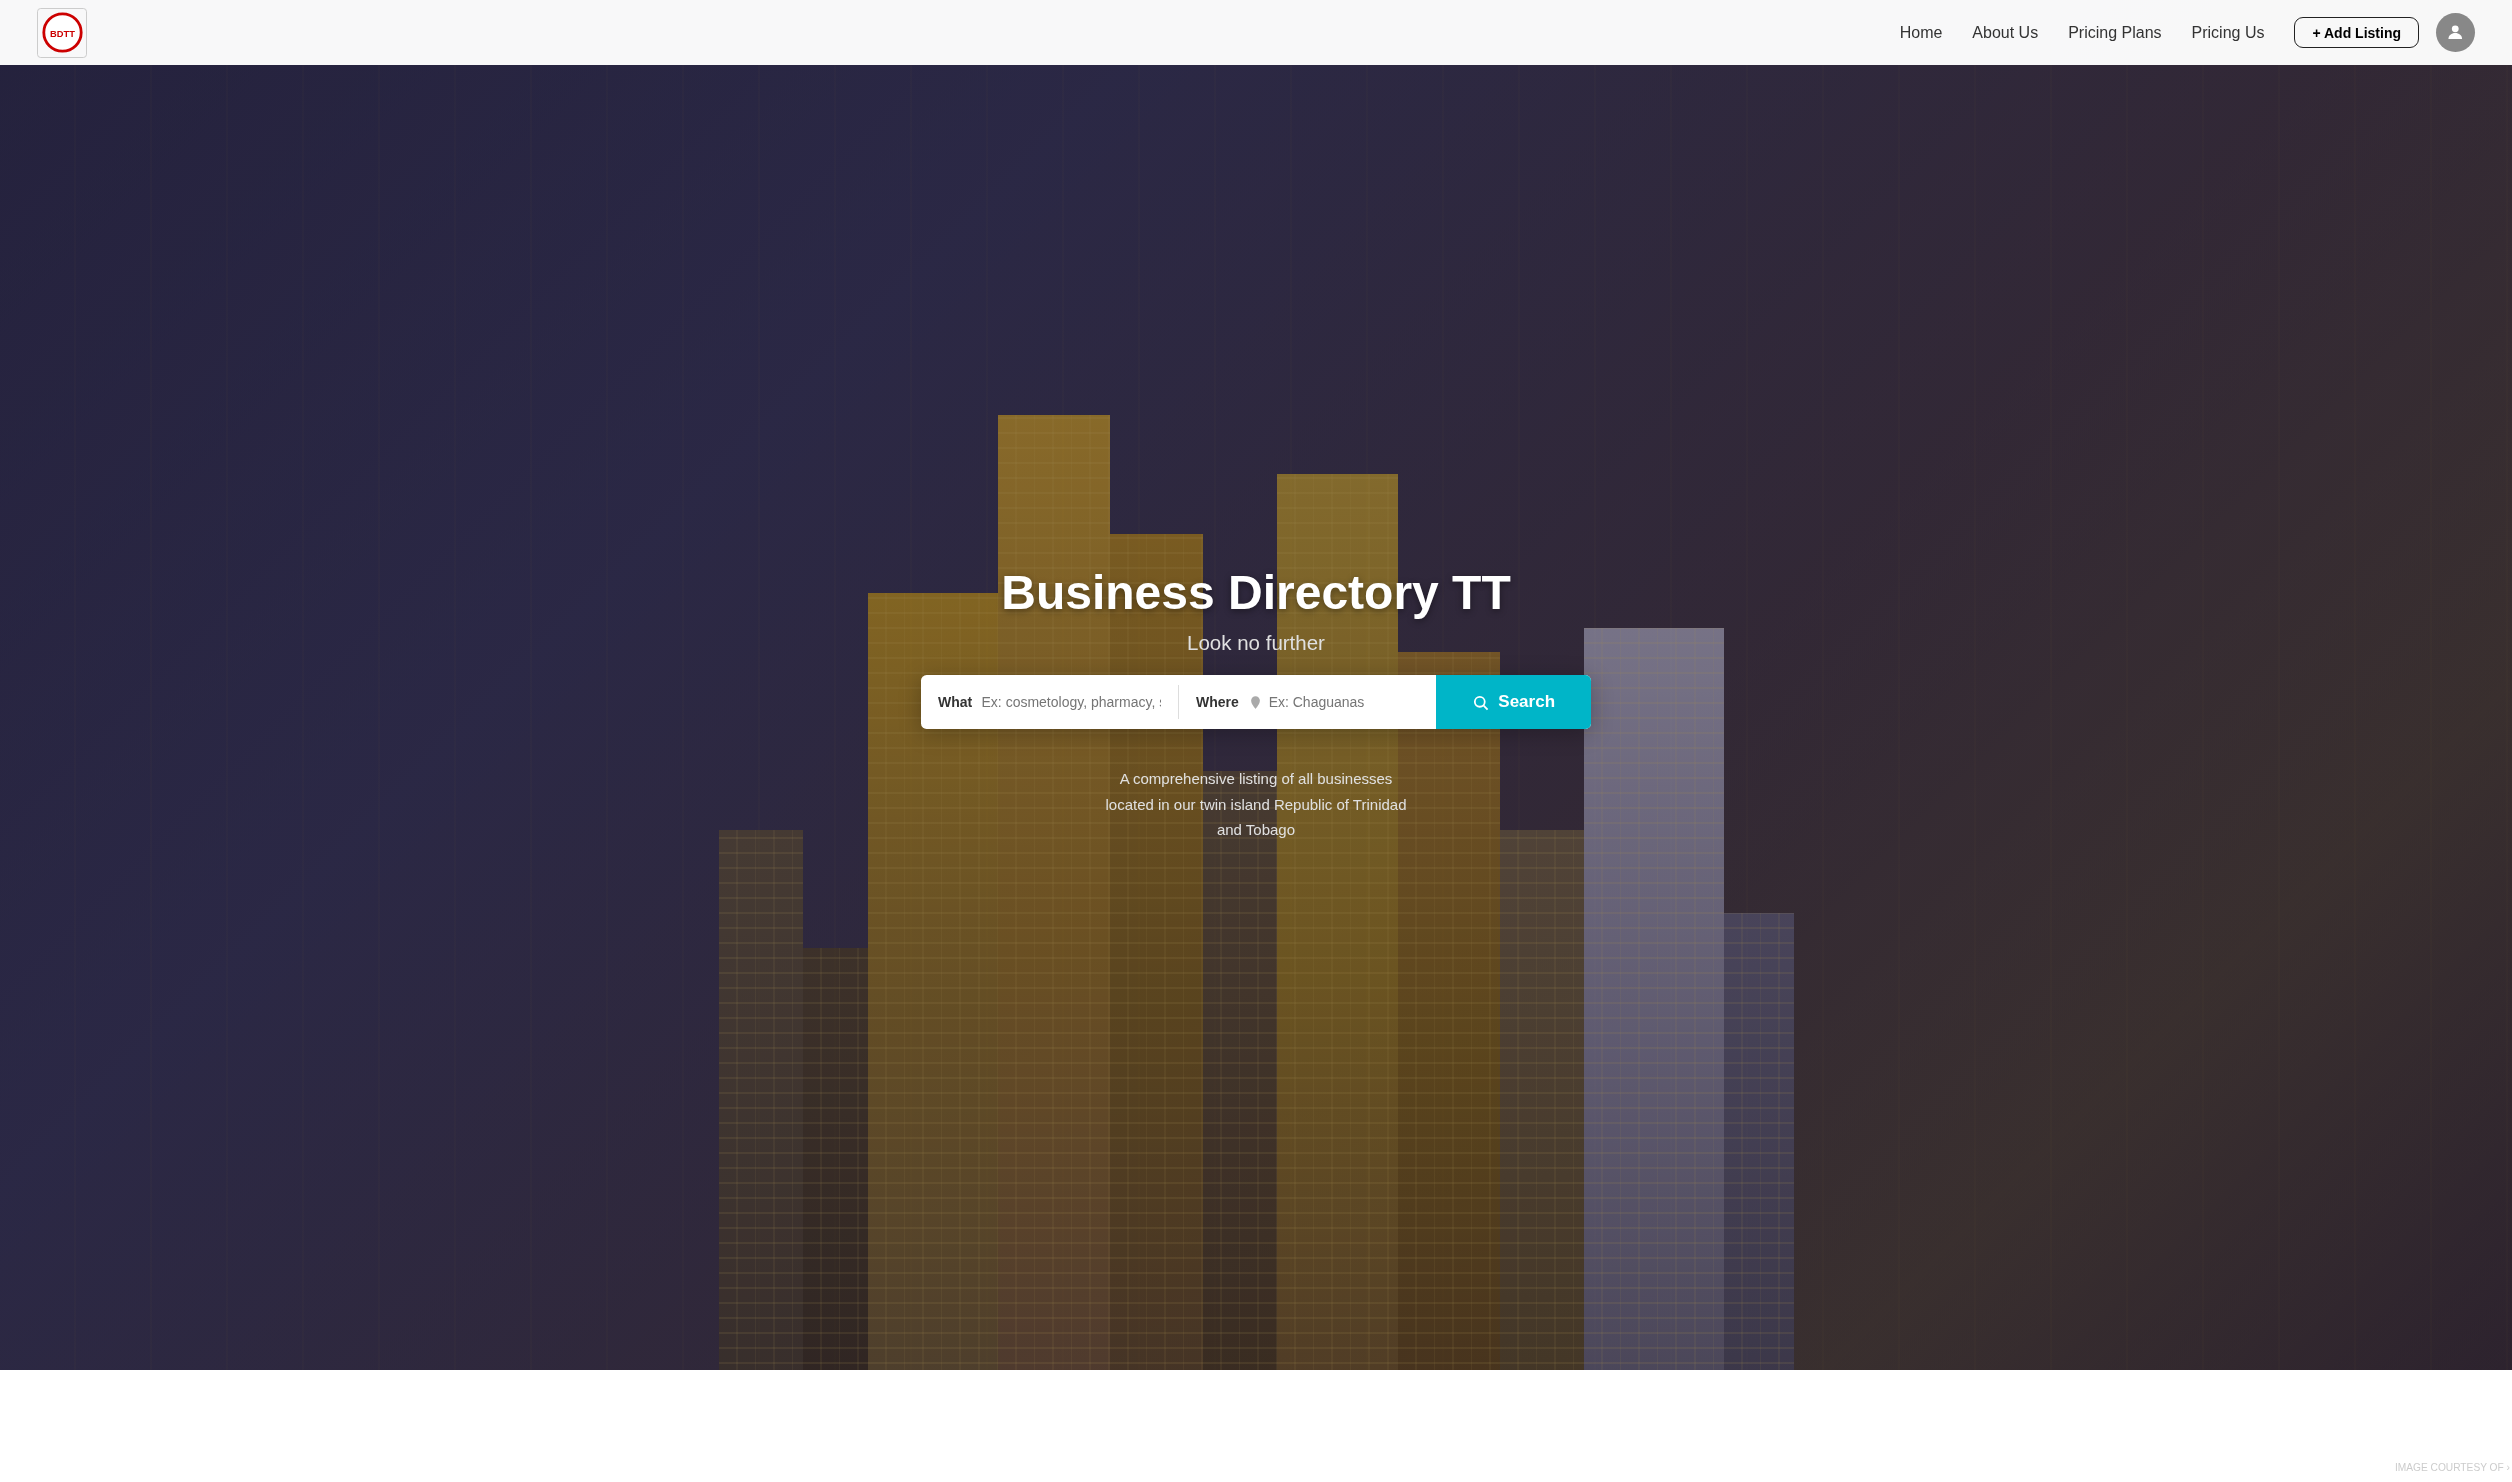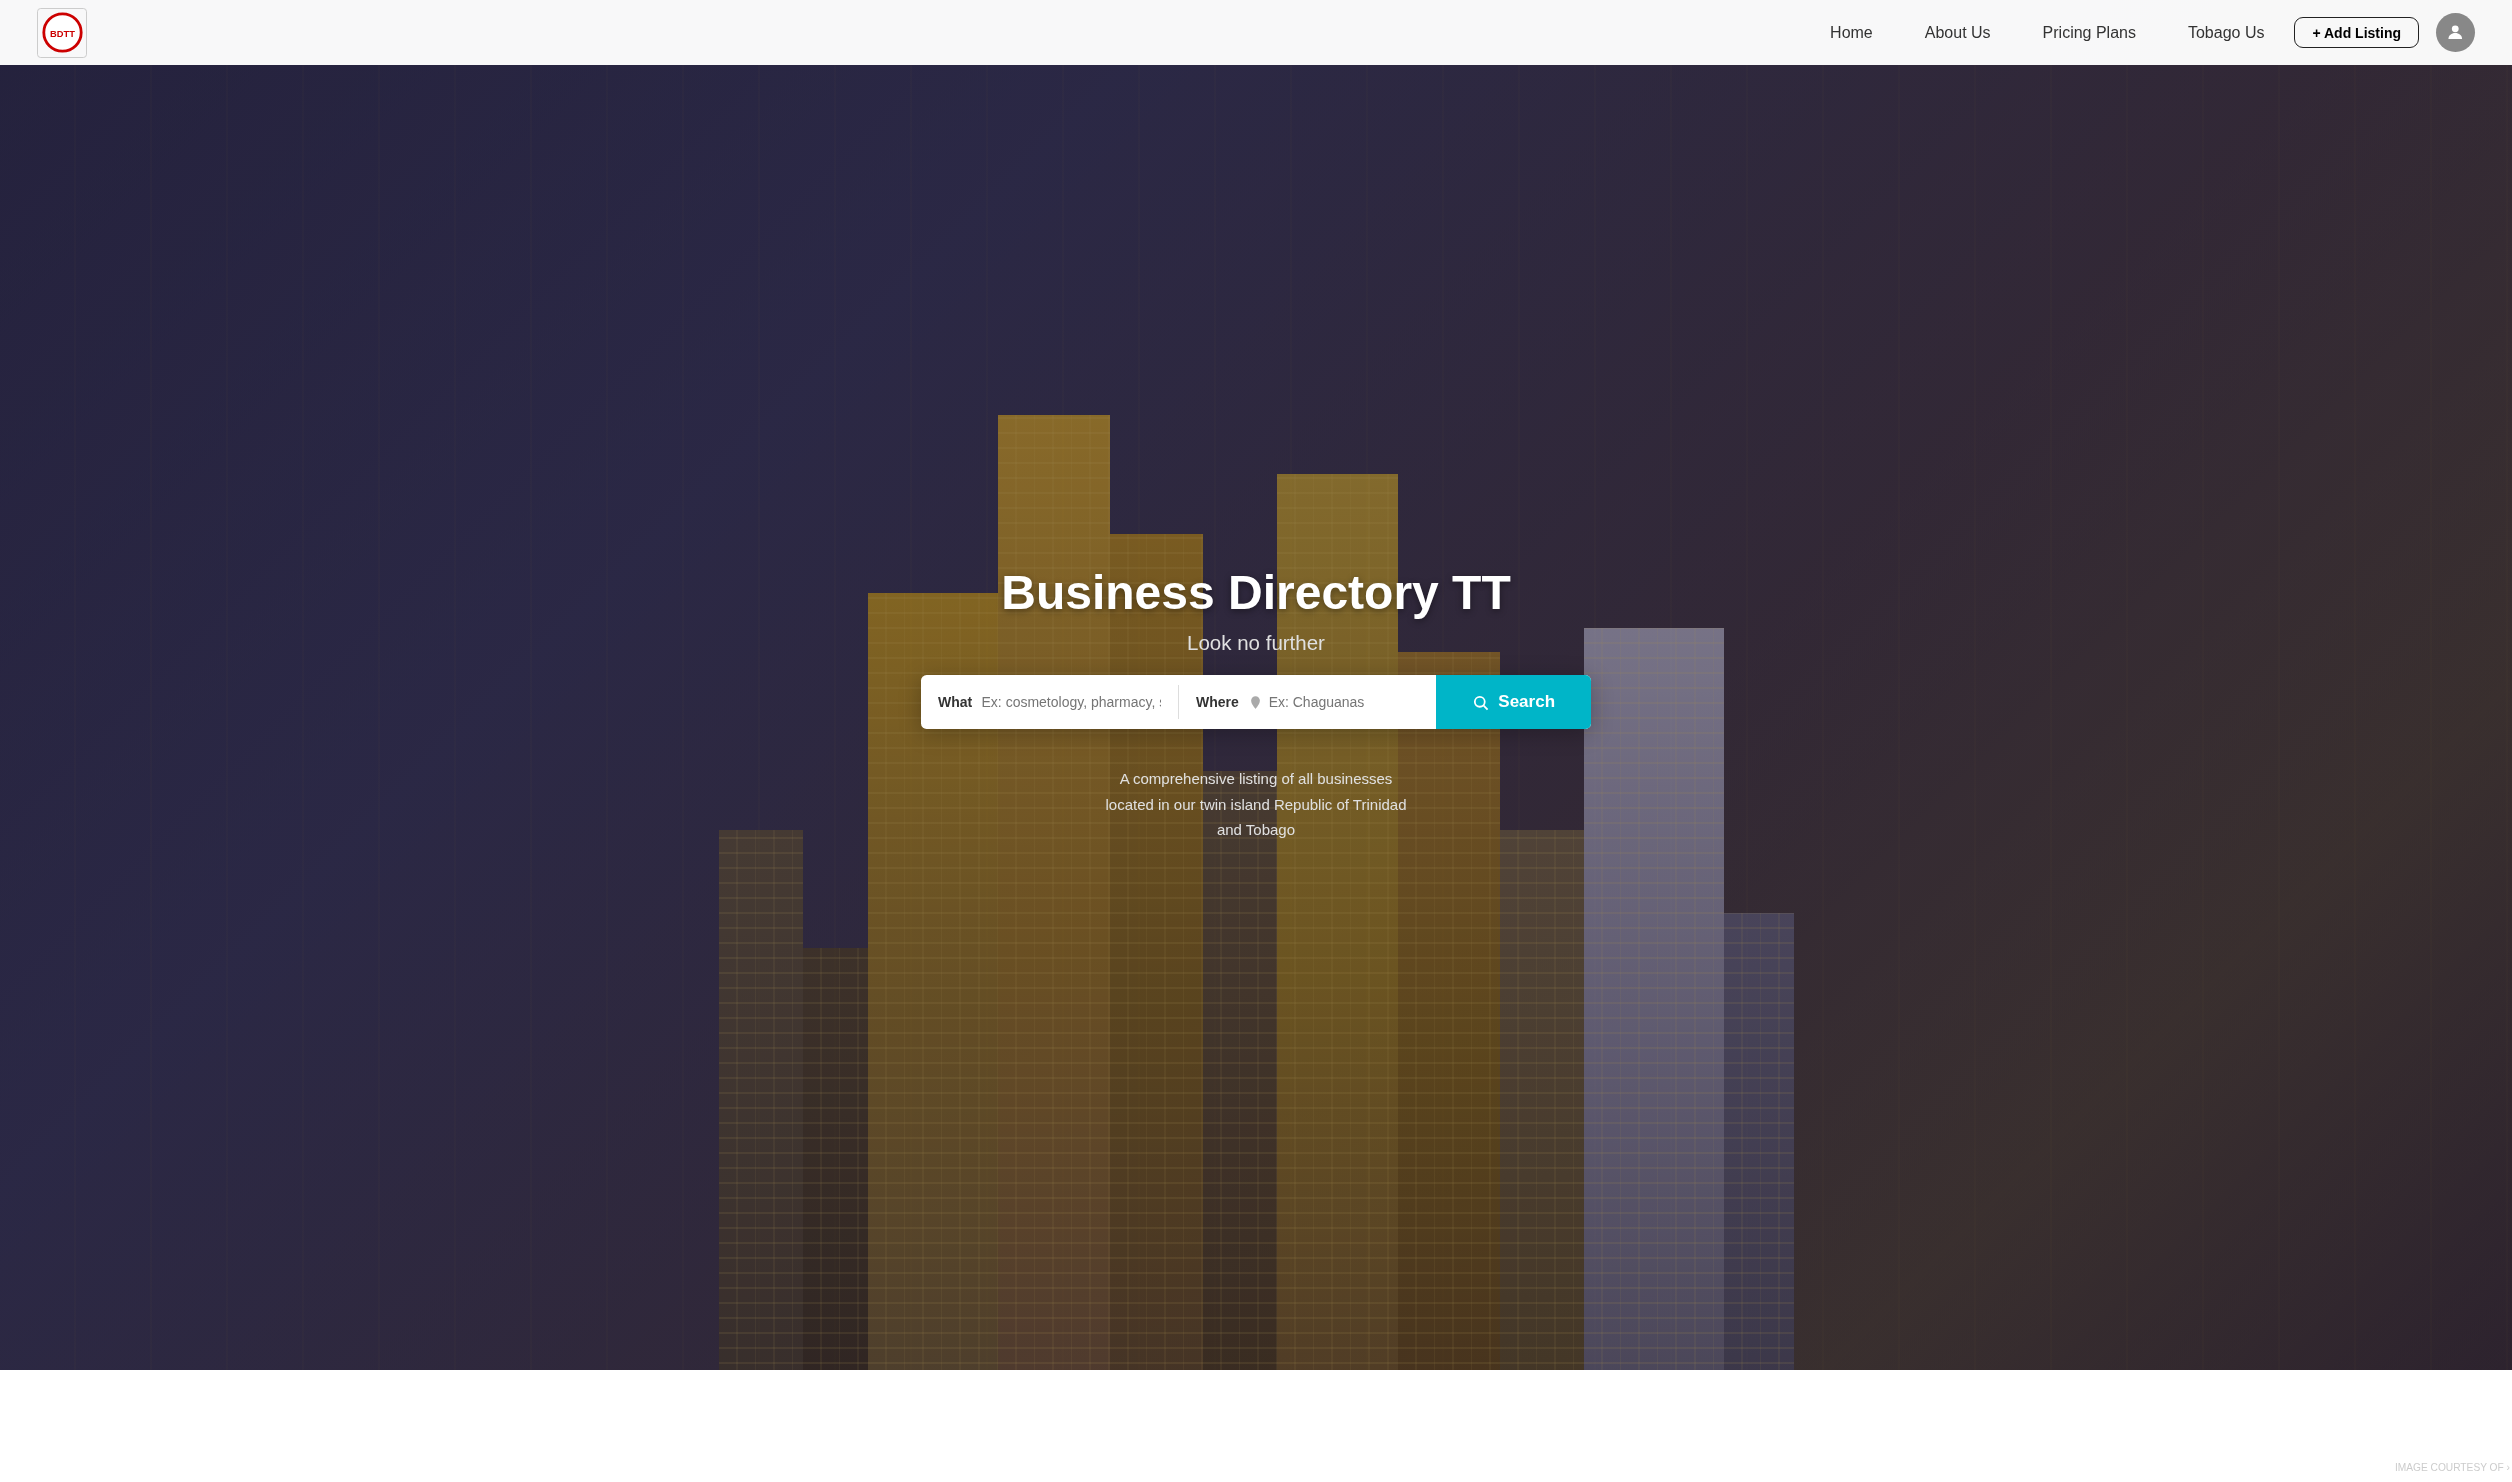--- a/index.html
+++ b/index.html
@@ -21,21 +21,21 @@
       border: 1.9px solid #ccc;
       border-radius: 3.7px;
       display: flex; align-items: center; justify-content: center;
       overflow: hidden;
       margin-right: auto;
     }
     .navbar-logo svg { width: 43px; height: 43px; }
     .nav-links {
       display: flex;
       align-items: center;
-      gap: 52px;
+      gap: 30px;
       list-style: none;
     }
     .nav-links li a {
       text-decoration: none;
       color: #333;
       font-size: 16px;
       font-weight: 500;
     }
     .add-listing-btn {
       margin-left: 30px;
@@ -235,21 +235,21 @@
     <svg viewBox="0 0 46 46" xmlns="http://www.w3.org/2000/svg">
       <circle cx="23" cy="23" r="20" fill="#fff" stroke="#cc0000" stroke-width="3"></circle>
       <text x="23" y="28" text-anchor="middle" font-size="10" fill="#cc0000" font-weight="bold">BDTT</text>
     </svg>
   </div>
 
   <ul class="nav-links">
     <li><a href="#">Home</a></li>
     <li><a href="#">About Us</a></li>
     <li><a href="#">Pricing Plans</a></li>
-    <li><a href="#">Tobago Us</a></li>
+    <li><a href="#">Pricing Us</a></li>
   </ul>
 
   <button class="add-listing-btn">+ Add Listing</button>
 
   <button class="user-avatar-btn">
     <svg width="20.5" height="20.5" viewBox="0 0 24 24" fill="white">
       <circle cx="12" cy="8" r="4"></circle>
       <path d="M4 20c0-4 3.6-7 8-7s8 3 8 7"></path>
     </svg>
   </button>

